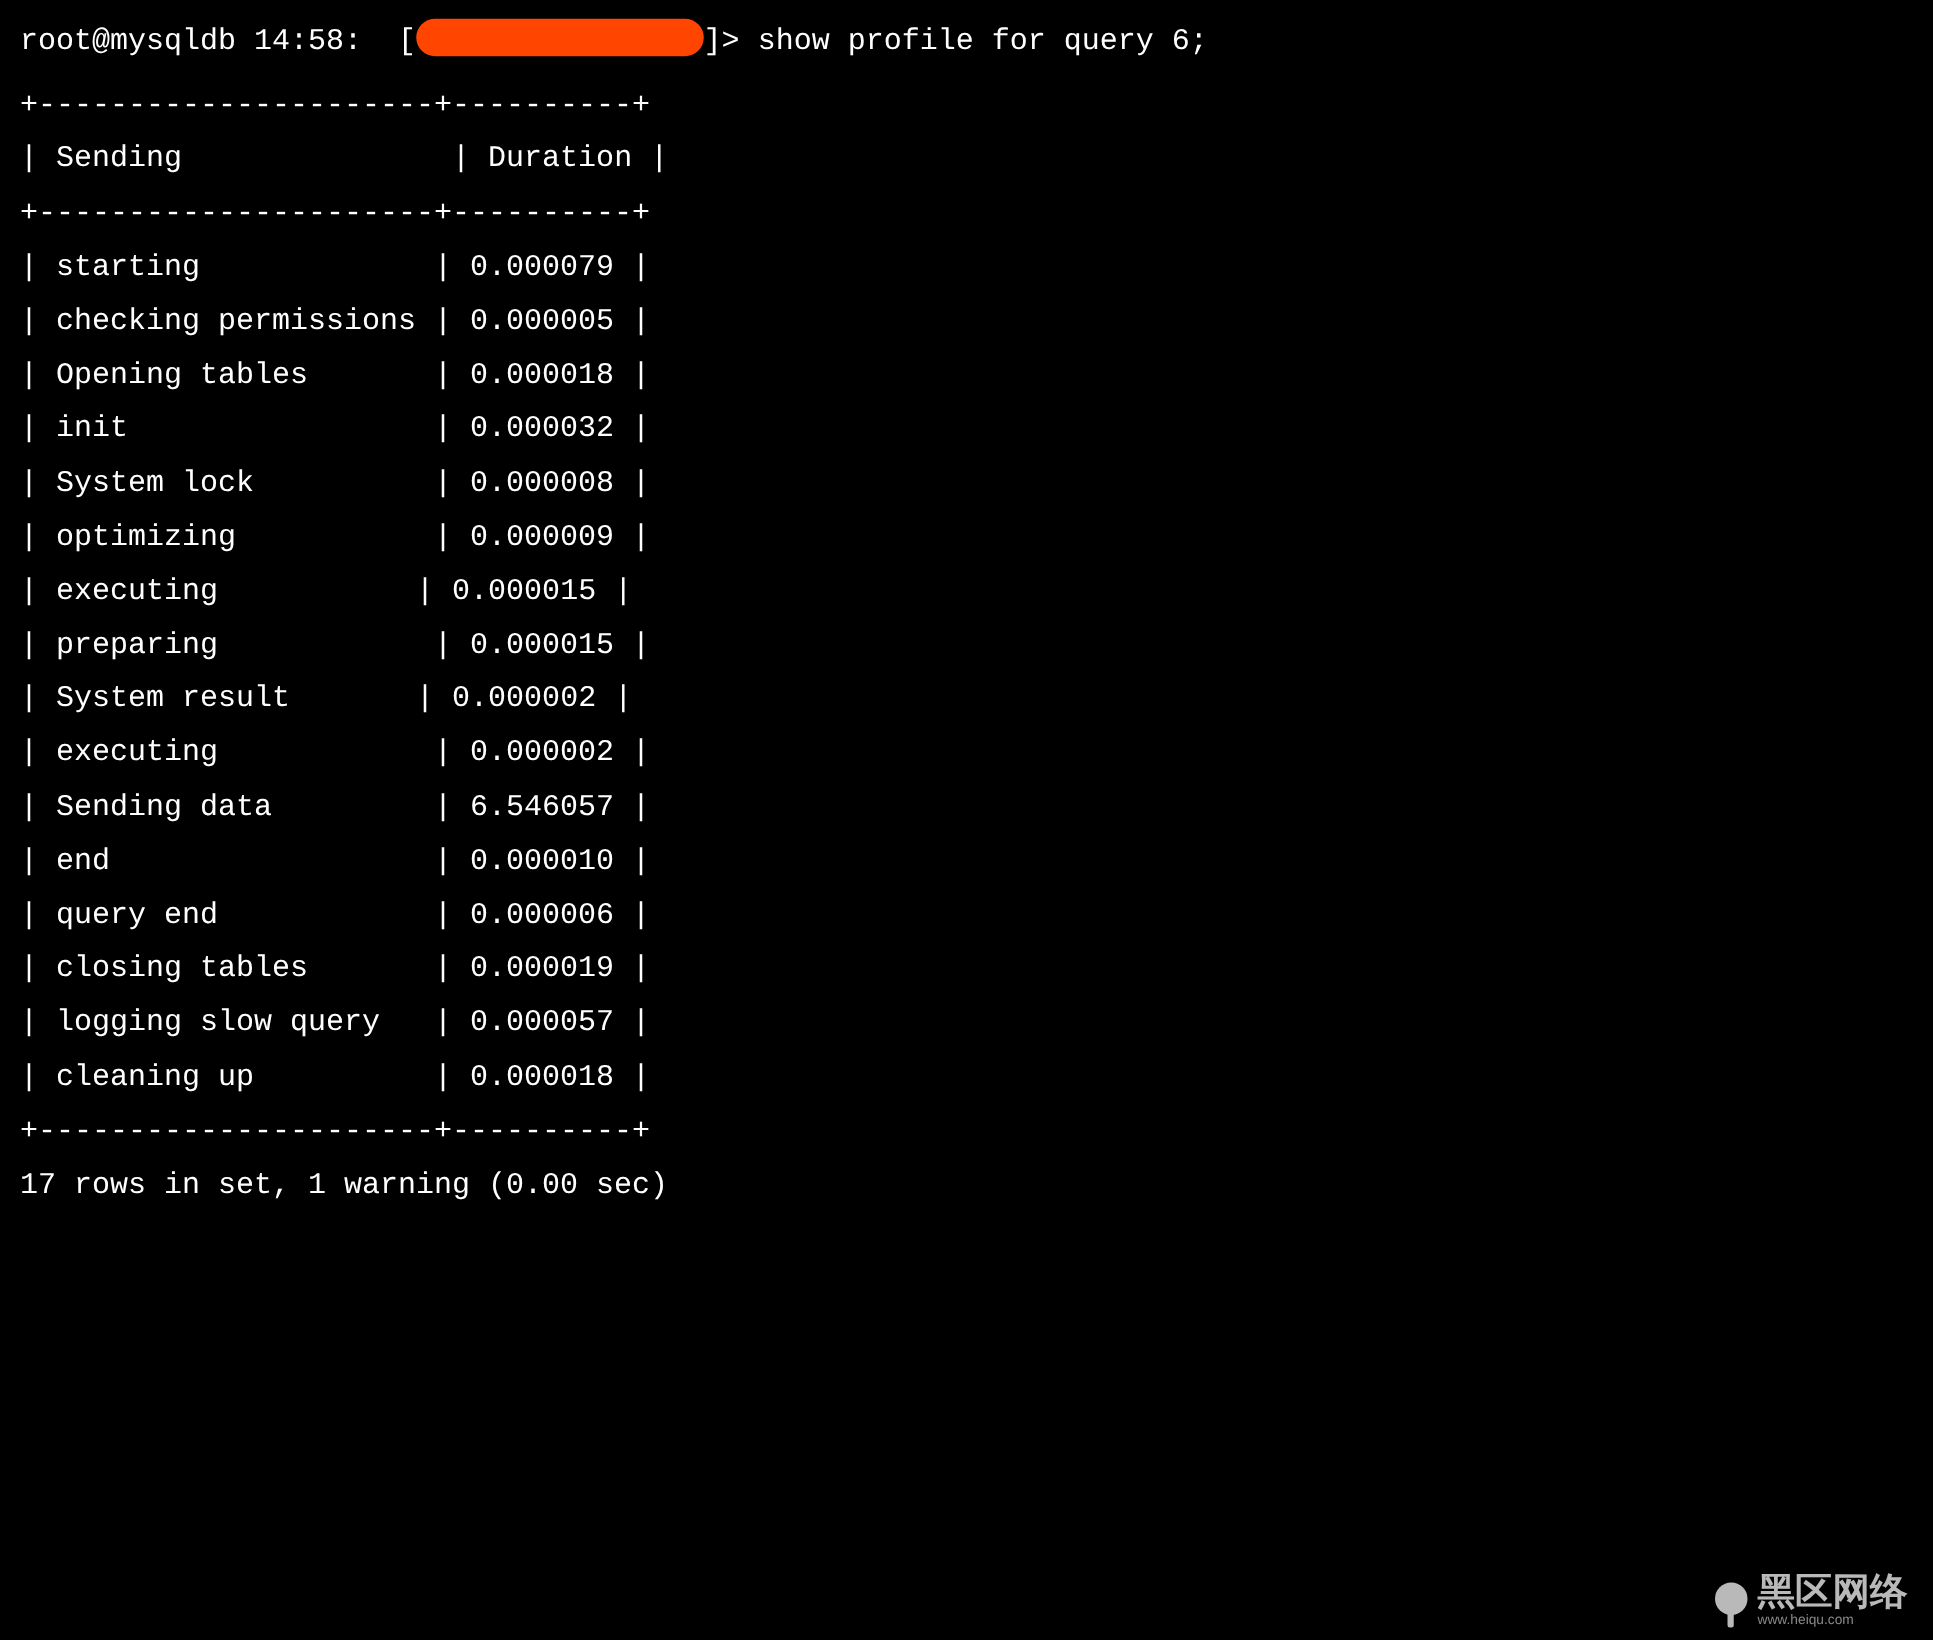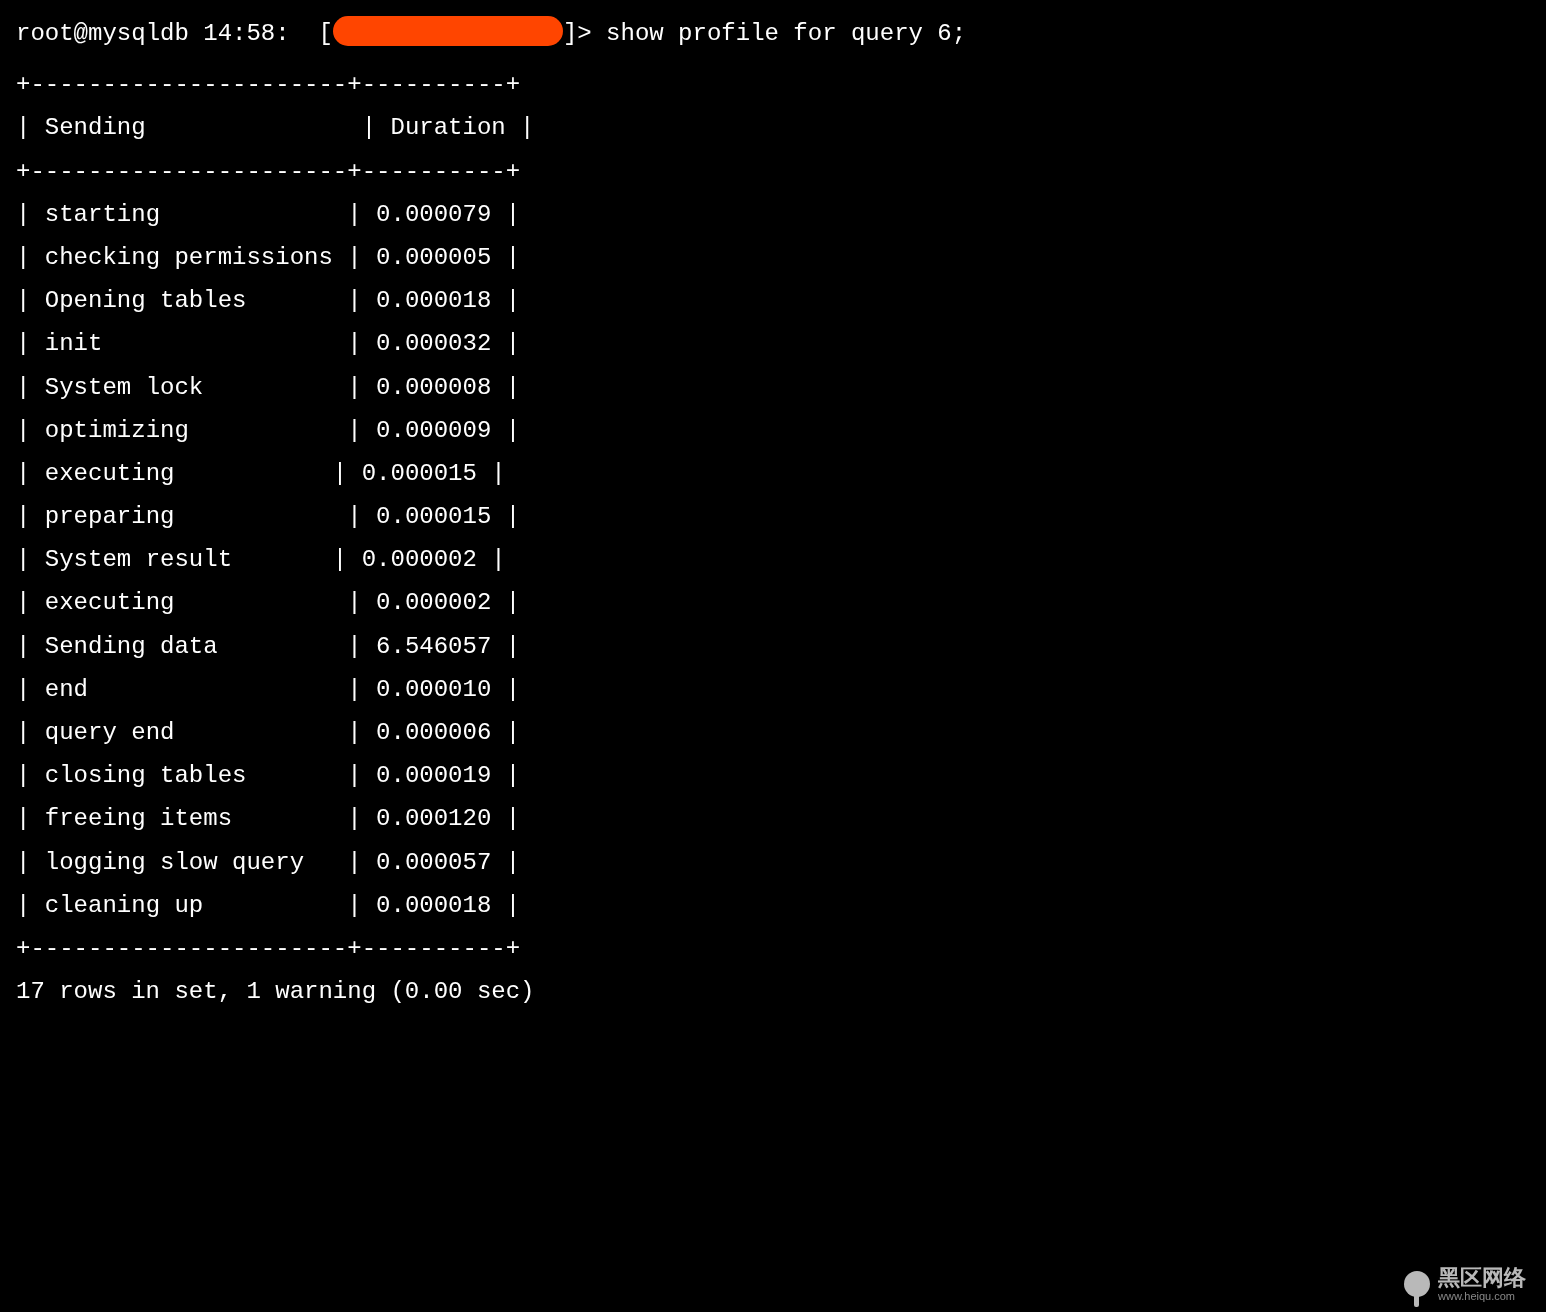--- a/index.html
+++ b/index.html
@@ -63,21 +63,21 @@
       bottom: -10px;
       left: 10px;
       border-radius: 2px;
     }
     .watermark-text {
       display: flex;
       flex-direction: column;
       line-height: 1.1;
     }
     .watermark-main {
-      font-size: 22px;
+      font-size: 30px;
       font-weight: bold;
       color: #e8e8e8;
       font-family: "Microsoft YaHei", sans-serif;
     }
     .watermark-sub {
       font-size: 11px;
       color: #aaa;
       font-family: Arial, sans-serif;
     }
   </style>
@@ -102,21 +102,20 @@
     <div class="row">| <span>System lock         </span> | <span>0.000008</span> |</div>
     <div class="row">| <span>optimizing          </span> | <span>0.000009</span> |</div>
     <div class="row">| <span>executing          </span> | <span>0.000015</span> |</div>
     <div class="row">| <span>preparing           </span> | <span>0.000015</span> |</div>
     <div class="row">| <span>System result      </span> | <span>0.000002</span> |</div>
     <div class="row">| <span>executing           </span> | <span>0.000002</span> |</div>
     <div class="row">| <span>Sending data        </span> | <span>6.546057</span> |</div>
     <div class="row">| <span>end                 </span> | <span>0.000010</span> |</div>
     <div class="row">| <span>query end           </span> | <span>0.000006</span> |</div>
     <div class="row">| <span>closing tables      </span> | <span>0.000019</span> |</div>
-    <div class="row">| <span>freeing items       </span> | <span>0.000120</span> |</div>
     <div class="row">| <span>logging slow query  </span> | <span>0.000057</span> |</div>
     <div class="row">| <span>cleaning up         </span> | <span>0.000018</span> |</div>
   </div>
 
 <div class="row table-border">+----------------------+----------+</div>
 
 <div class="row">17 rows in set, 1 warning (0.00 sec)</div>
 
 <div class="watermark">
   <div class="watermark-logo"></div>

